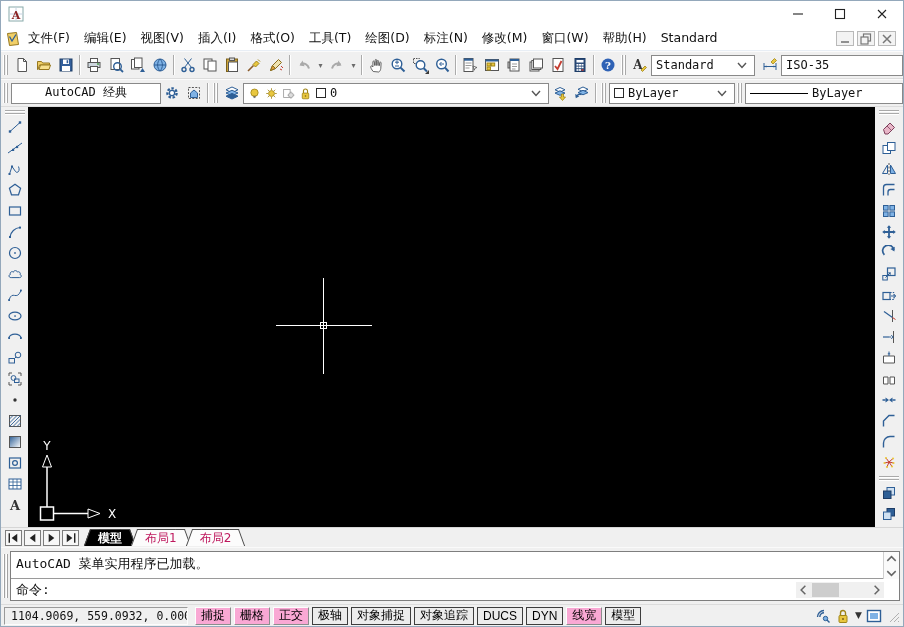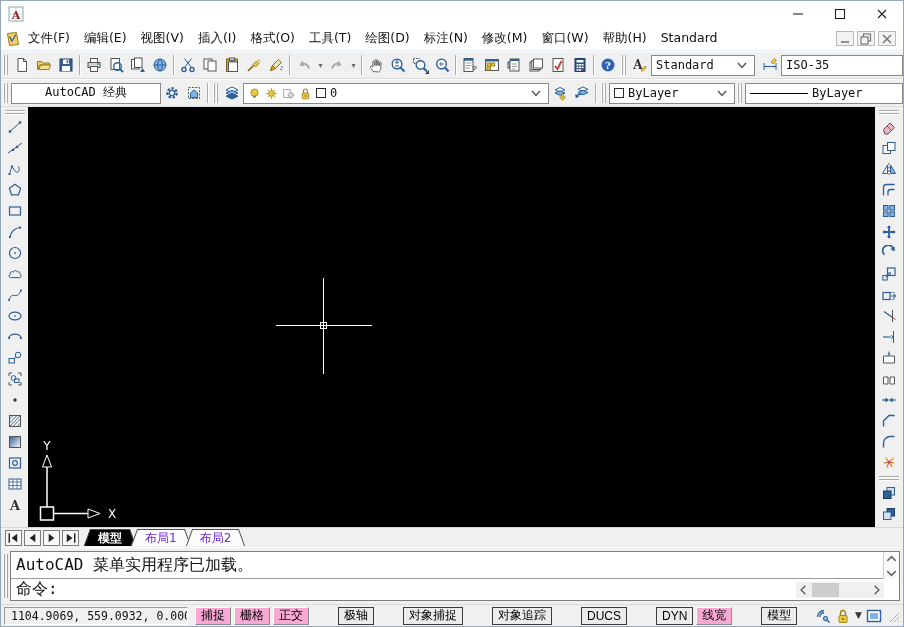--- a/index.html
+++ b/index.html
@@ -41,45 +41,45 @@
   .vicons{display:flex;flex-direction:column;}
   .vicons .tbtn{width:22px;height:21px;}
   #canvas{flex:1;background:#000;position:relative;cursor:crosshair;overflow:hidden;}
   .xh{position:absolute;background:#fff;}
   .pickbox{position:absolute;width:7px;height:7px;border:1px solid #fff;background:transparent;}
   #ucs{position:absolute;left:6px;bottom:4px;}
   
   #tabbar{height:20px;background:#f0f0f0;display:flex;align-items:center;padding-left:4px;flex:none;border-top:1px solid #d6d6d6;}
   .navbtn{width:17px;height:16px;border:1px solid #7d7d7d;background:#f7f7f7;display:flex;align-items:center;justify-content:center;margin-right:2px;padding:0;flex:none;}
   #tabs{display:flex;margin-left:10px;height:17px;align-items:stretch;}
-  .tab{position:relative;background:#fcfcfc;color:#6d28d9;padding:0 7px;font-size:12px;line-height:16px;margin-right:9px;border-top:1px solid #4a4a4a;white-space:nowrap;}
+  .tab{position:relative;background:#fcfcfc;color:#be185d;padding:0 7px;font-size:12px;line-height:16px;margin-right:9px;border-top:1px solid #4a4a4a;white-space:nowrap;}
   .tab::before{content:"";position:absolute;top:-1px;bottom:0;left:-4px;width:9px;background:inherit;transform:skewX(-20deg);border-left:1px solid #4a4a4a;border-top:1px solid #4a4a4a;}
   .tab::after{content:"";position:absolute;top:-1px;bottom:0;right:-4px;width:9px;background:inherit;transform:skewX(20deg);border-right:1px solid #4a4a4a;border-top:1px solid #4a4a4a;}
   .tab.active{background:#000;color:#fff;font-weight:bold;}
   
   #cmdwin{height:57px;position:relative;background:#f0f0f0;flex:none;border-top:1px solid #fafafa;}
   .cgrip{position:absolute;left:2px;top:6px;bottom:6px;width:5px;background:repeating-linear-gradient(90deg,#fff 0 1px,#a2a2a2 1px 2px,#f0f0f0 2px 3px);}
   .cbox{position:absolute;left:9px;right:3px;top:3px;bottom:3px;border:1px solid #7e7e7e;background:#fff;
-        font-family:"DejaVu Sans Mono",monospace;font-size:16px;}
+        font-family:"DejaVu Sans Mono",monospace;font-size:13px;}
   .chist{position:absolute;left:0;right:16px;top:0;height:27px;padding:3px 5px;border-bottom:1px solid #9a9a9a;overflow:hidden;}
   .vsb{position:absolute;right:0;top:0;width:16px;height:27px;border-left:1px solid #cfcfcf;background:#fafafa;
        display:flex;flex-direction:column;justify-content:space-between;}
   .sarr{display:flex;align-items:center;justify-content:center;width:100%;height:13px;padding:0;border:none;background:transparent;}
   .cinput{position:absolute;left:0;right:0;bottom:0;height:21px;padding:2px 5px;display:flex;align-items:center;}
   .hsb{position:absolute;right:15px;bottom:2px;width:88px;height:16px;background:#f0f0f0;display:flex;align-items:center;}
   .hsb .sarr{width:15px;height:100%;}
   .hthumb{width:27px;height:14px;background:#cdcdcd;margin-left:1px;}
   
   #statusbar{height:22px;display:flex;align-items:center;padding:0 3px;gap:3px;flex:none;border-top:1px solid #dcdcdc;background:#f0f0f0;}
   .coords{width:184px;height:18px;border:1px solid;border-color:#9a9a9a #fdfdfd #fdfdfd #9a9a9a;background:#f0f0f0;
           display:flex;align-items:center;padding:0 6px;font-family:"DejaVu Sans Mono",monospace;font-size:11.5px;overflow:hidden;white-space:nowrap;}
   #status-btns{display:flex;align-items:center;gap:3px;margin-left:4px;}
   .sbtn{height:18px;padding:0 5px;font-size:12px;display:flex;align-items:center;background:#f9a8d4;
         border:1px solid;border-color:#fdfdfd #8c8c8c #8c8c8c #fdfdfd;white-space:nowrap;}
-  .sbtn.pressed{border:1px solid #3d3d3d;background:#ececec;margin-left:26px;}
+  .sbtn.pressed{border:1px solid #3d3d3d;background:#ececec;}
   .sright{margin-left:auto;display:flex;align-items:center;gap:4px;padding-right:1px;}
   .caret-down{font-size:9px;color:#333;line-height:1;}
   .sgrip{width:13px;height:13px;background:
      linear-gradient(135deg,transparent 0 62%,#b0b0b0 62% 68%,transparent 68% 78%,#b0b0b0 78% 84%,transparent 84% 94%,#b0b0b0 94% 100%);}
   .icbtn{display:flex;align-items:center;justify-content:center;background:transparent;border:none;padding:0;}
 </style>
 </head>
 <body>
 
 <div id="app">

